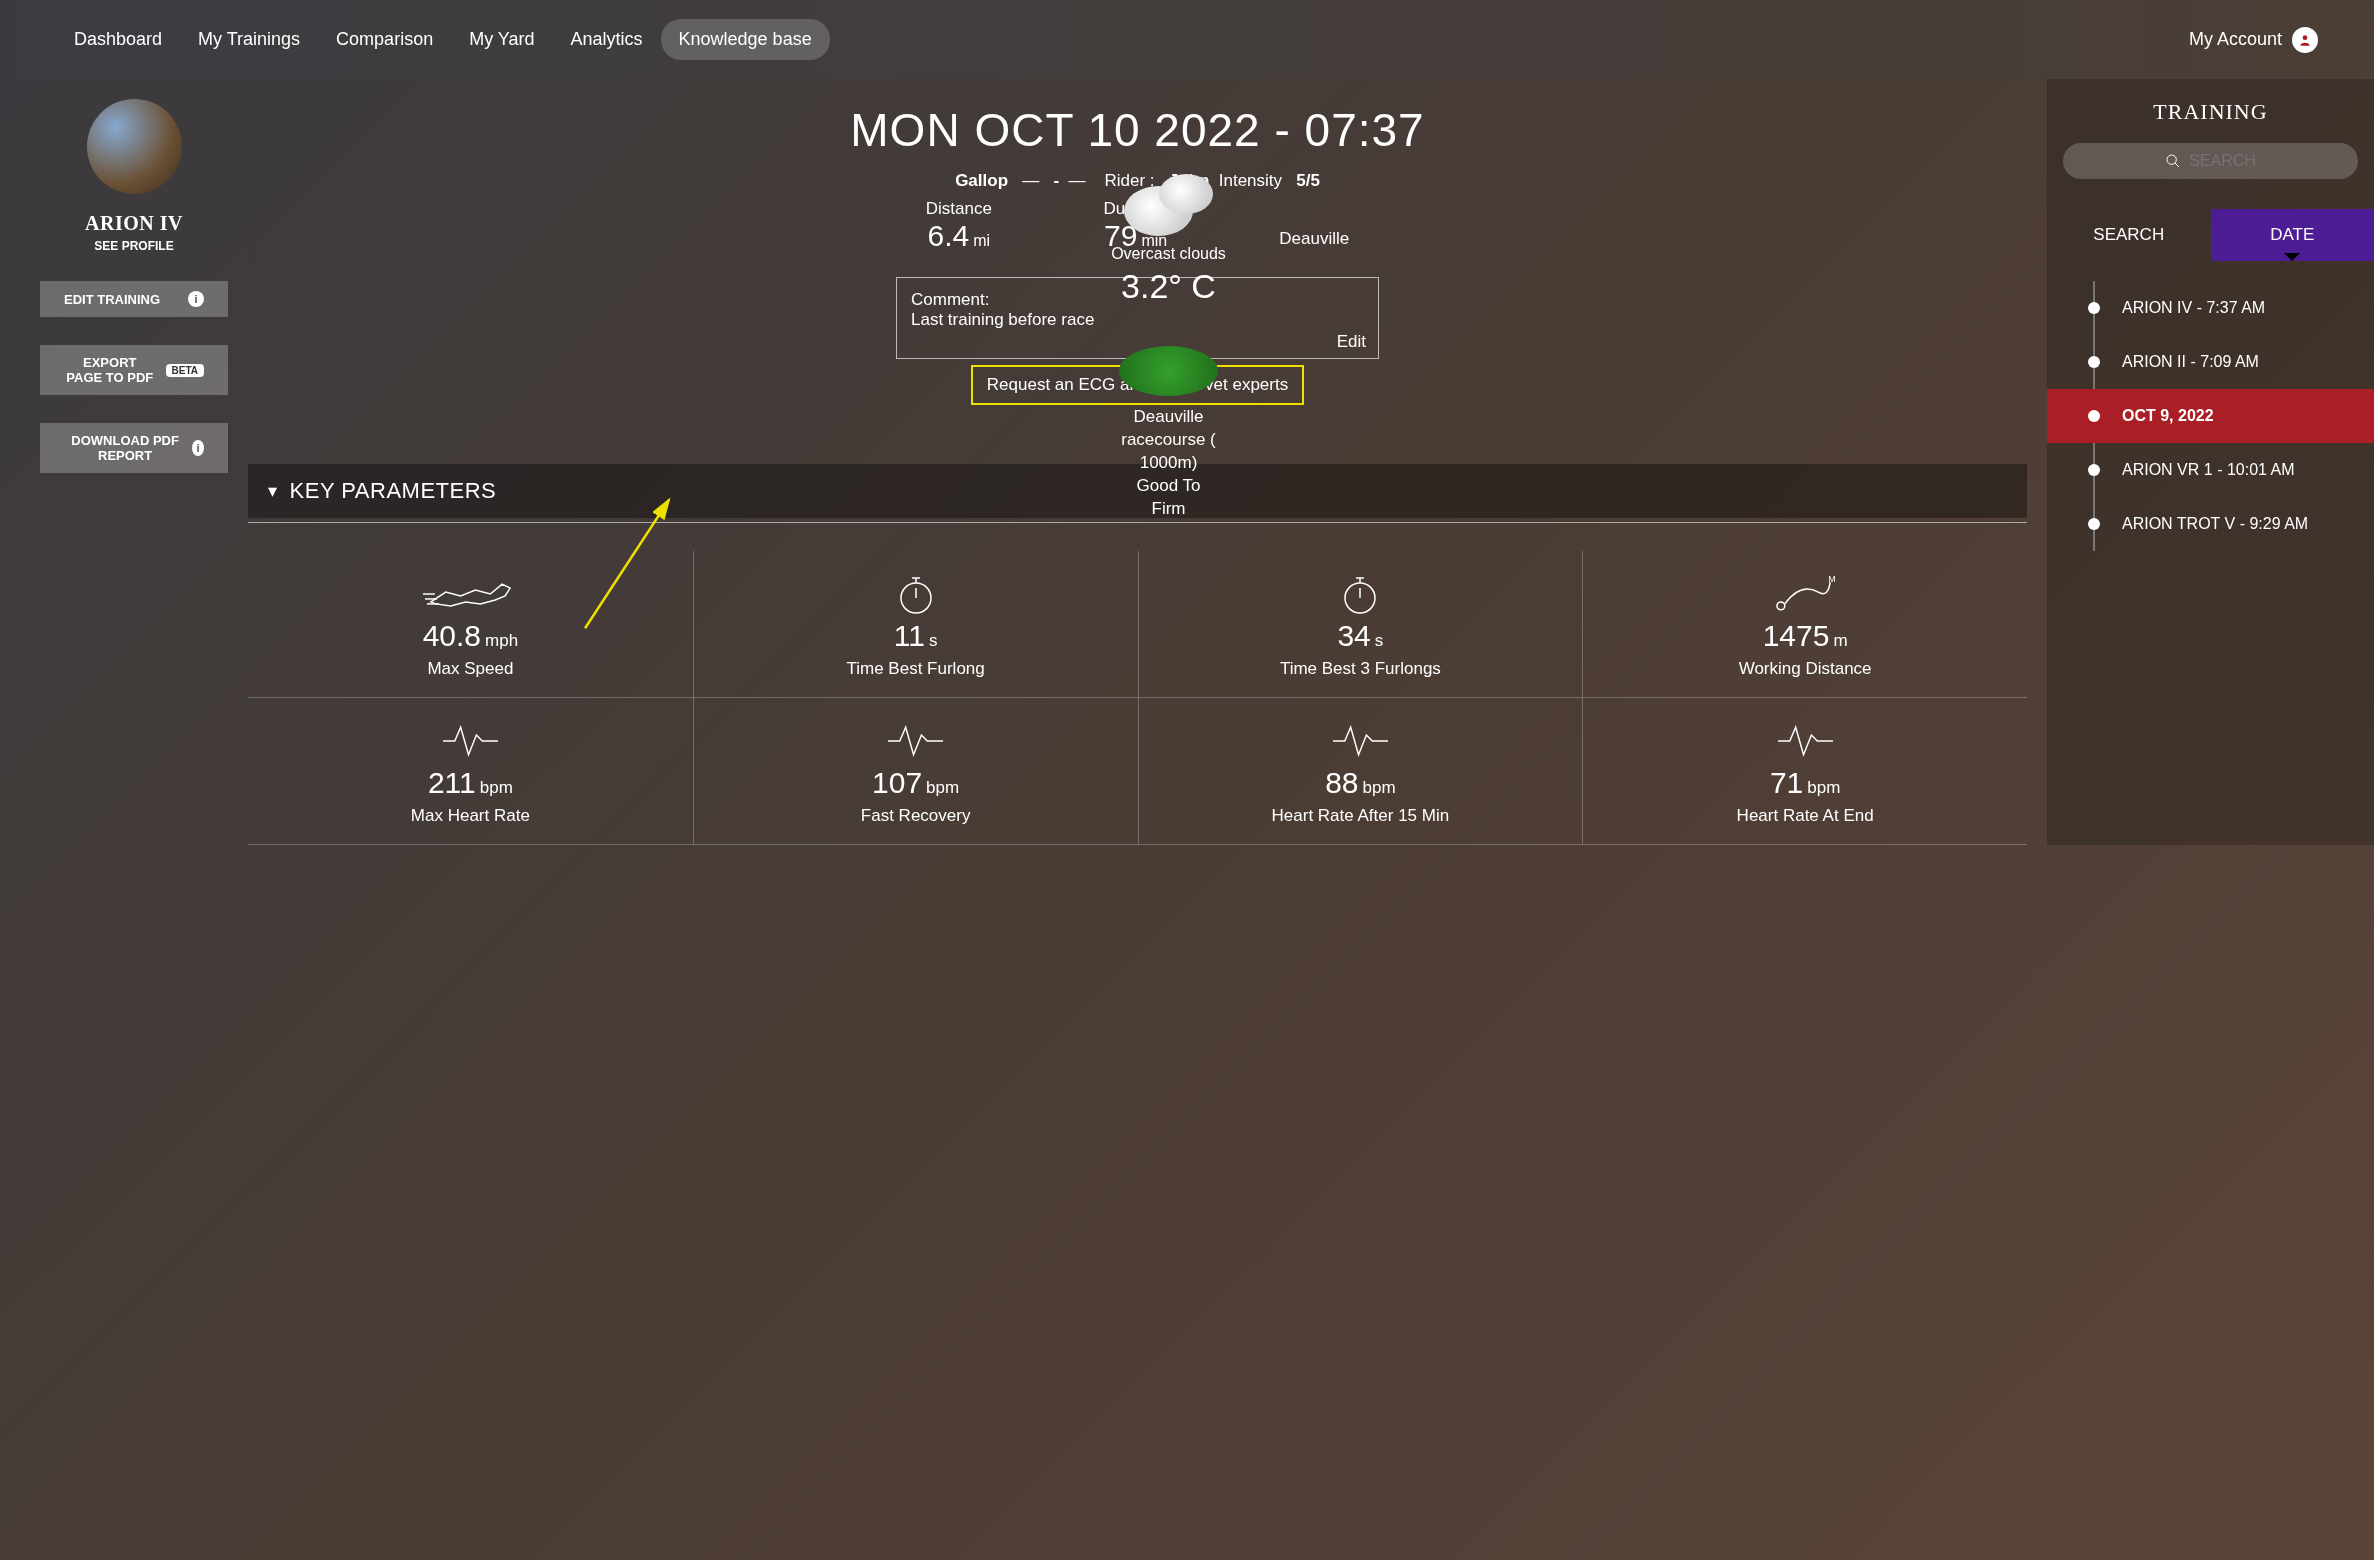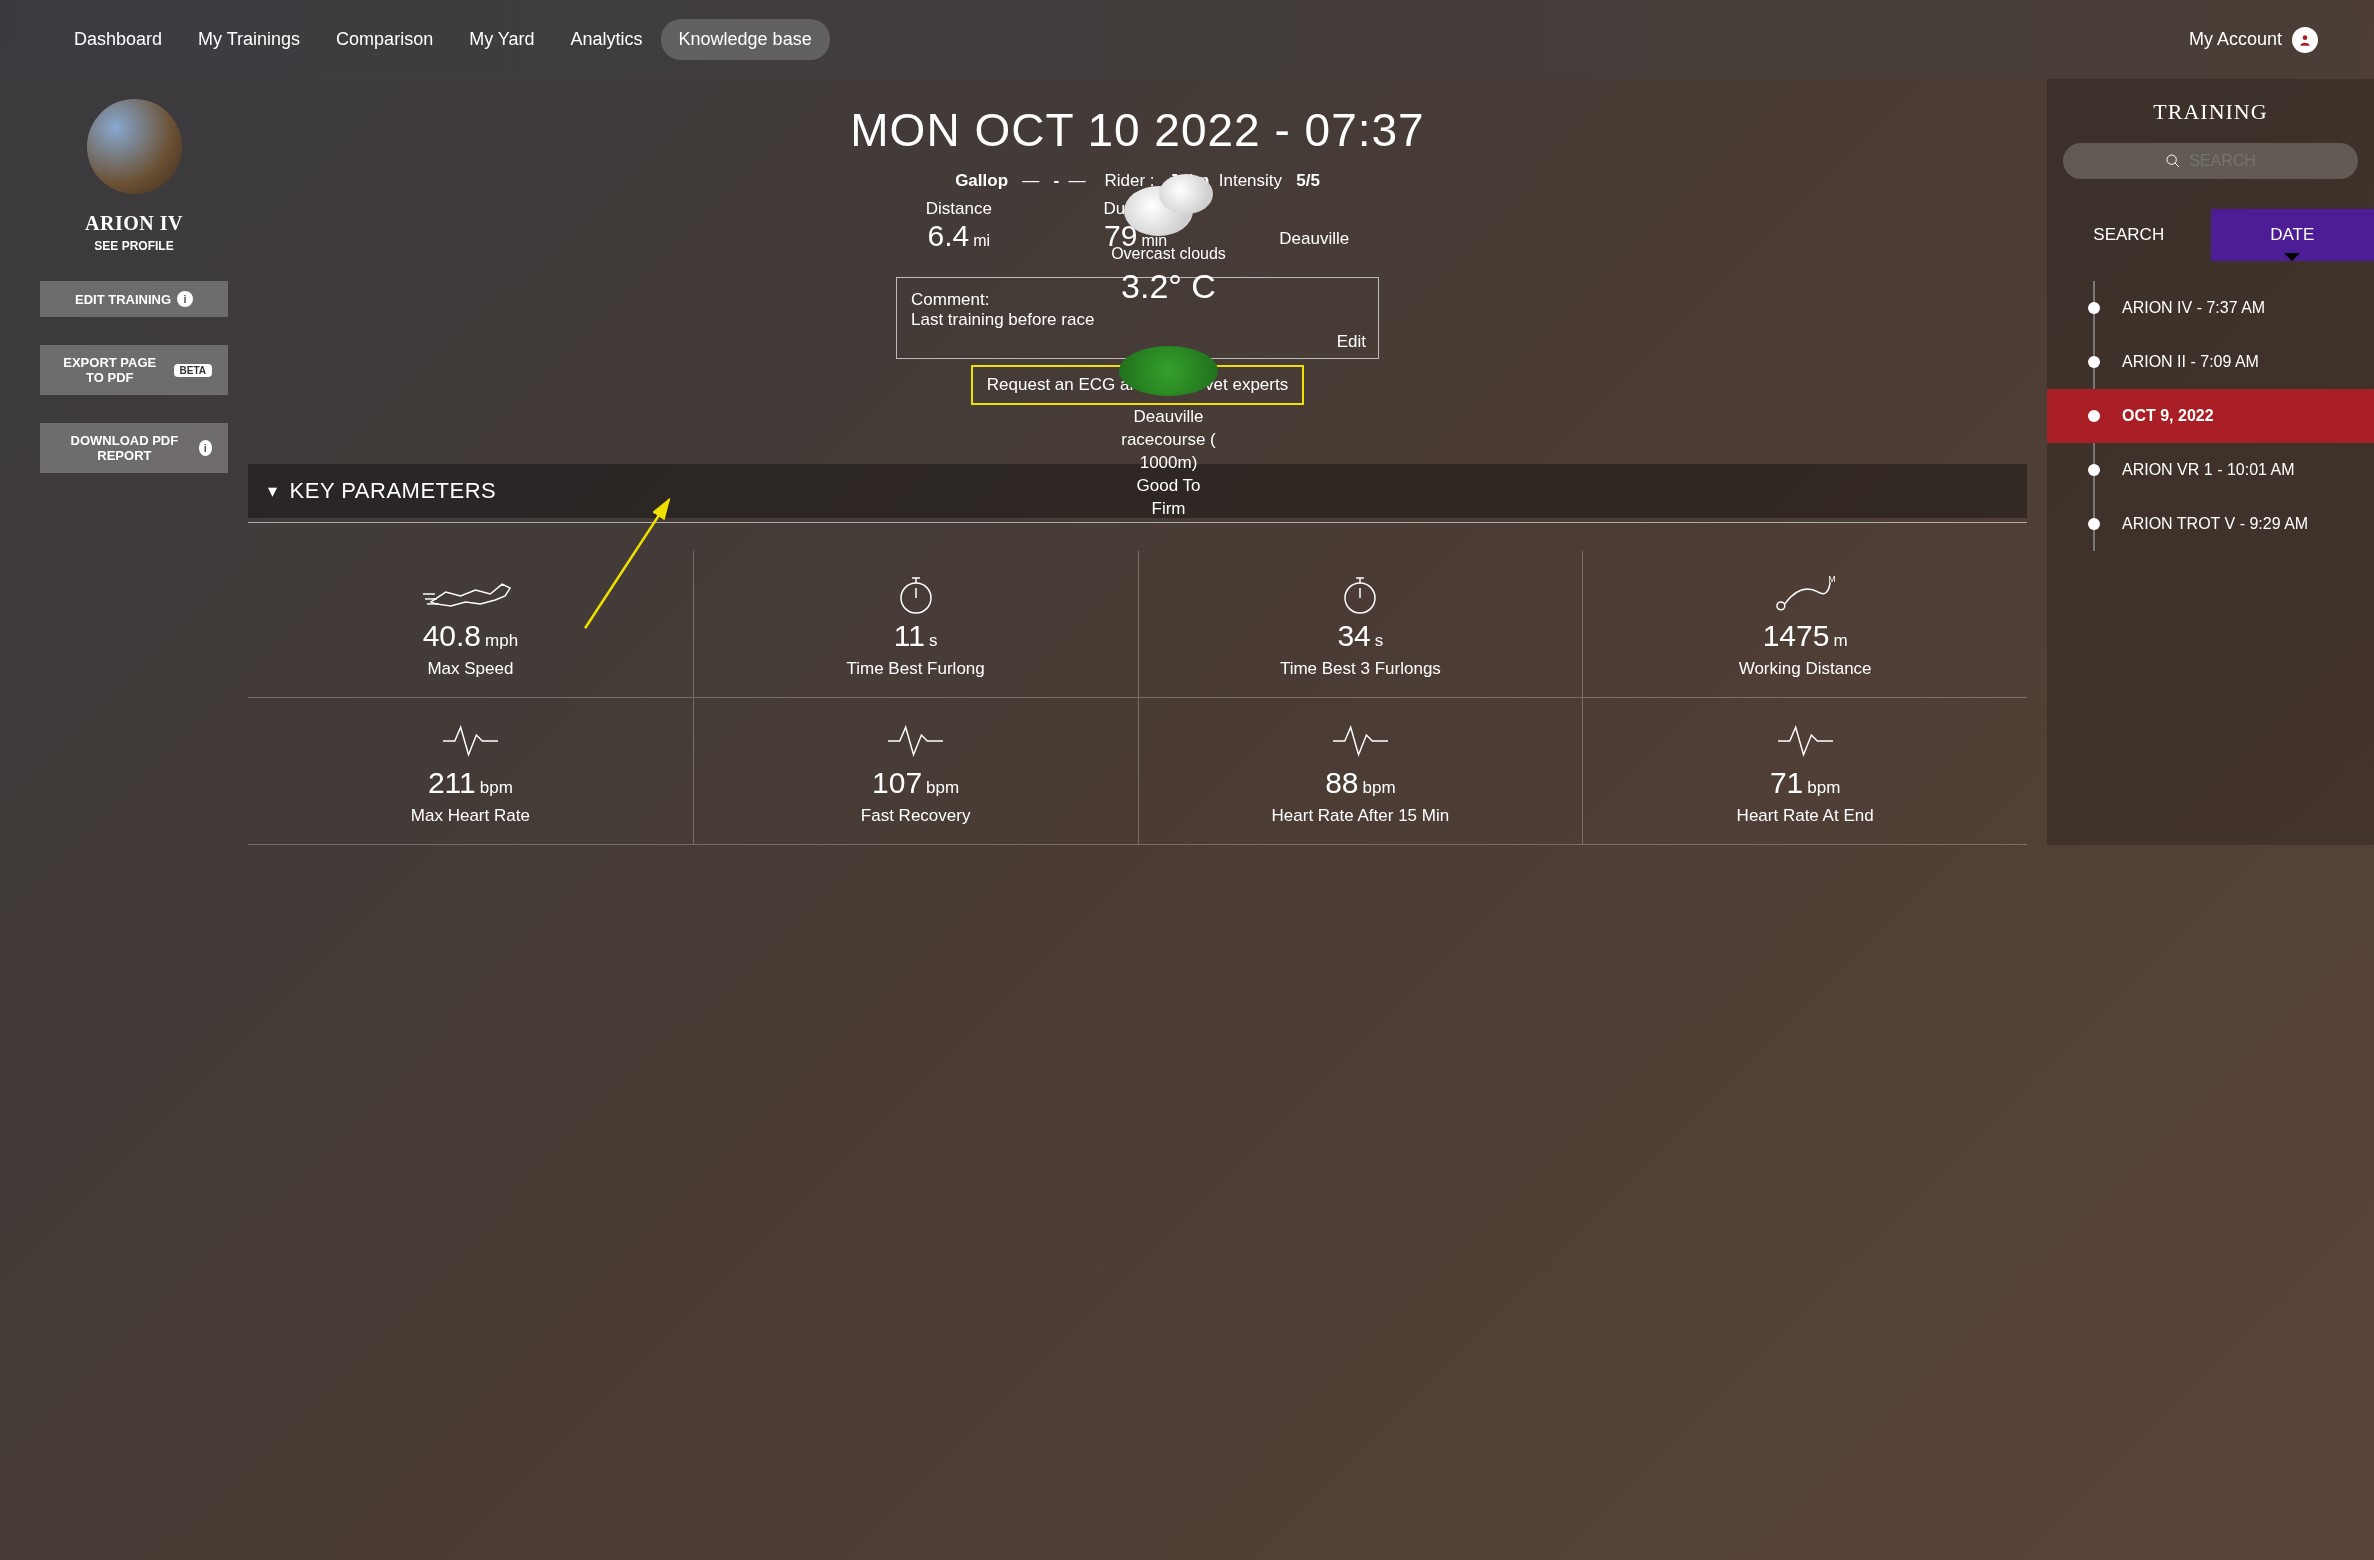--- a/index.html
+++ b/index.html
@@ -44,25 +44,25 @@
   background: radial-gradient(circle at 30% 30%, #87a8d0, #6b5134 60%, #3a2a1c);
   margin: 0 auto 18px;
 }
 .horse-name { font-weight: 700; font-size: 20px; letter-spacing: 0.5px; font-family: Liberation Serif, serif; }
 .see-profile { font-size: 12px; font-weight: 600; margin-top: 4px; cursor: pointer; }
 .left-btn {
   background: rgba(255,255,255,0.25);
   color: #fff;
   font-size: 13px;
   font-weight: 700;
-  padding: 10px 16px;
+  padding: 10px 24px;
   margin-top: 28px;
   display: flex;
   align-items: center;
-  justify-content: center;
+  justify-content: space-between;
   gap: 6px;
   cursor: pointer;
 }
 .left-btn .info-icon {
   width: 16px; height: 16px; border-radius: 50%; background: #fff; color: #555;
   display: inline-flex; align-items: center; justify-content: center; font-size: 11px; font-weight: 900;
 }
 .beta-badge {
   background: #fff; color: #333; border-radius: 4px; font-size: 10px; font-weight: 700;
   padding: 1px 6px; margin-left: 4px;

